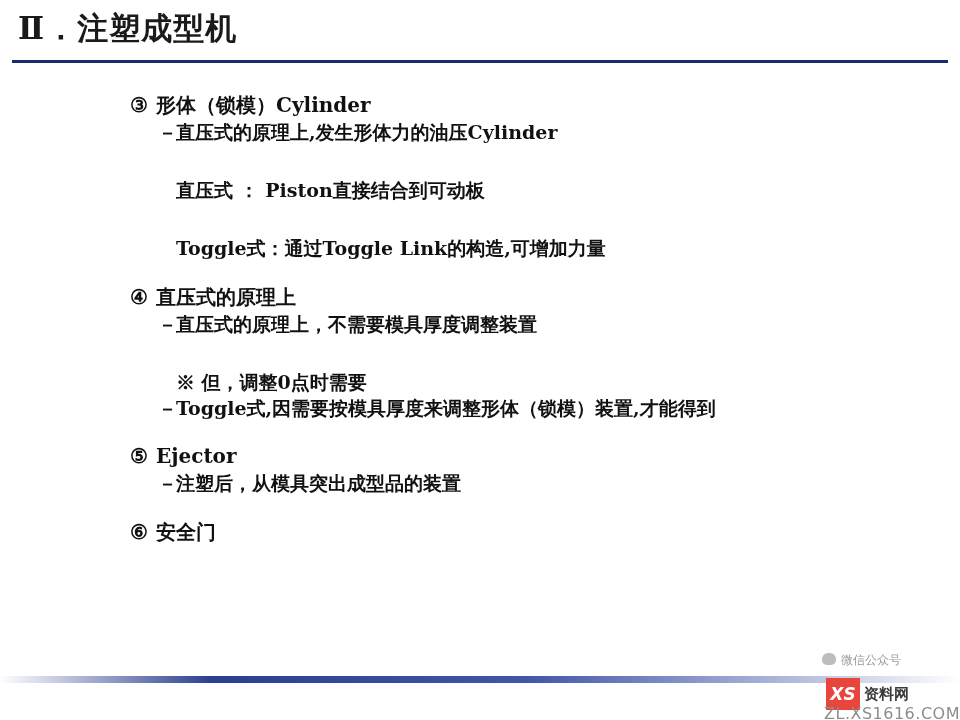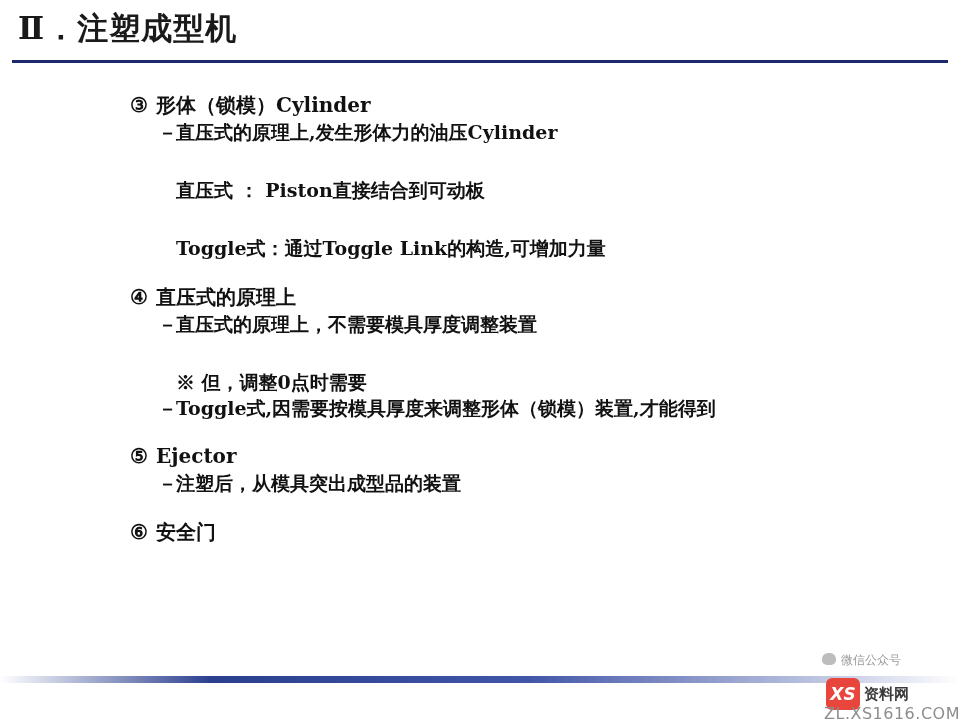--- a/index.html
+++ b/index.html
@@ -119,21 +119,21 @@
     position: absolute;
     left: 826px;
     top: 678px;
     display: flex;
     align-items: center;
     white-space: nowrap;
   }
   .wm-logo .badge {
     width: 34px;
     height: 32px;
-    border-radius: 6px;
+    border-radius: 0;
     background: #e8453c;
     color: #ffffff;
     font-size: 17px;
     font-weight: bold;
     font-style: italic;
     line-height: 32px;
     text-align: center;
     font-family: "DejaVu Sans", sans-serif;
     margin-right: 4px;
   }

